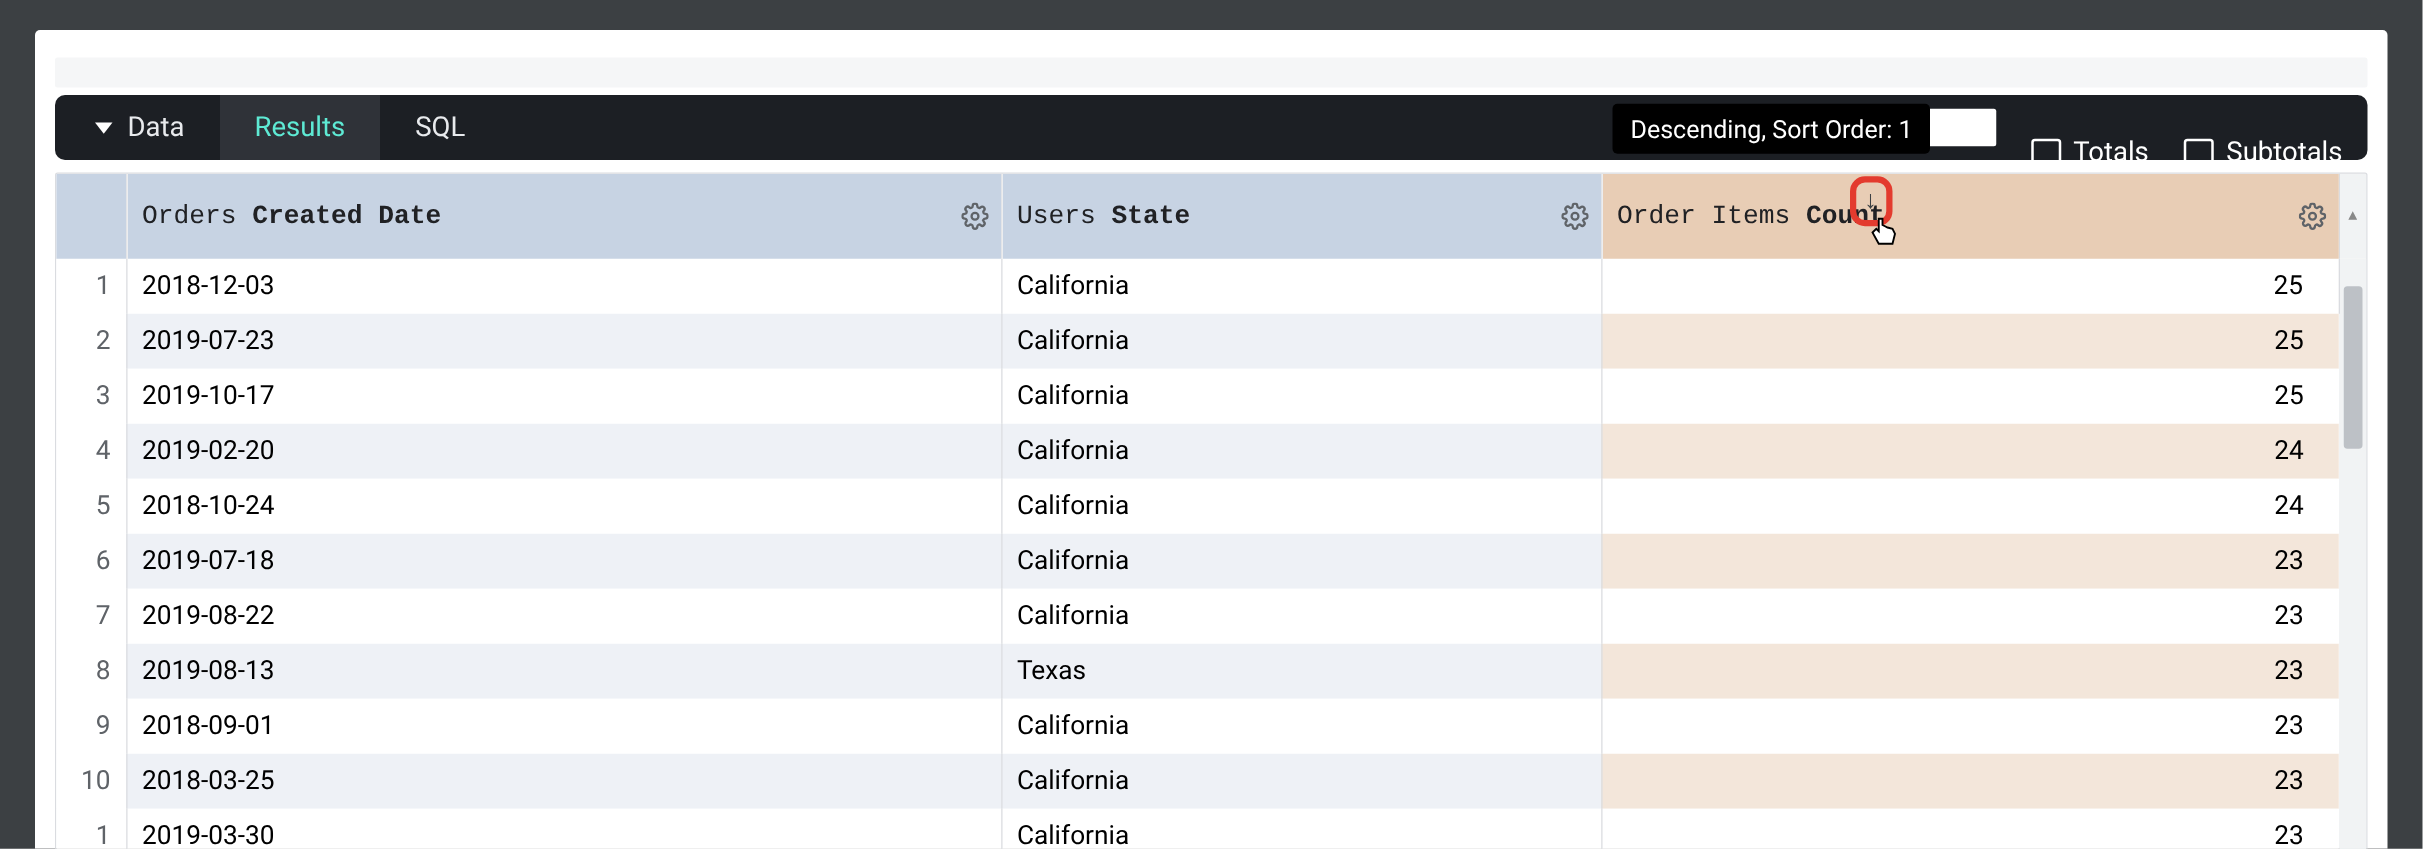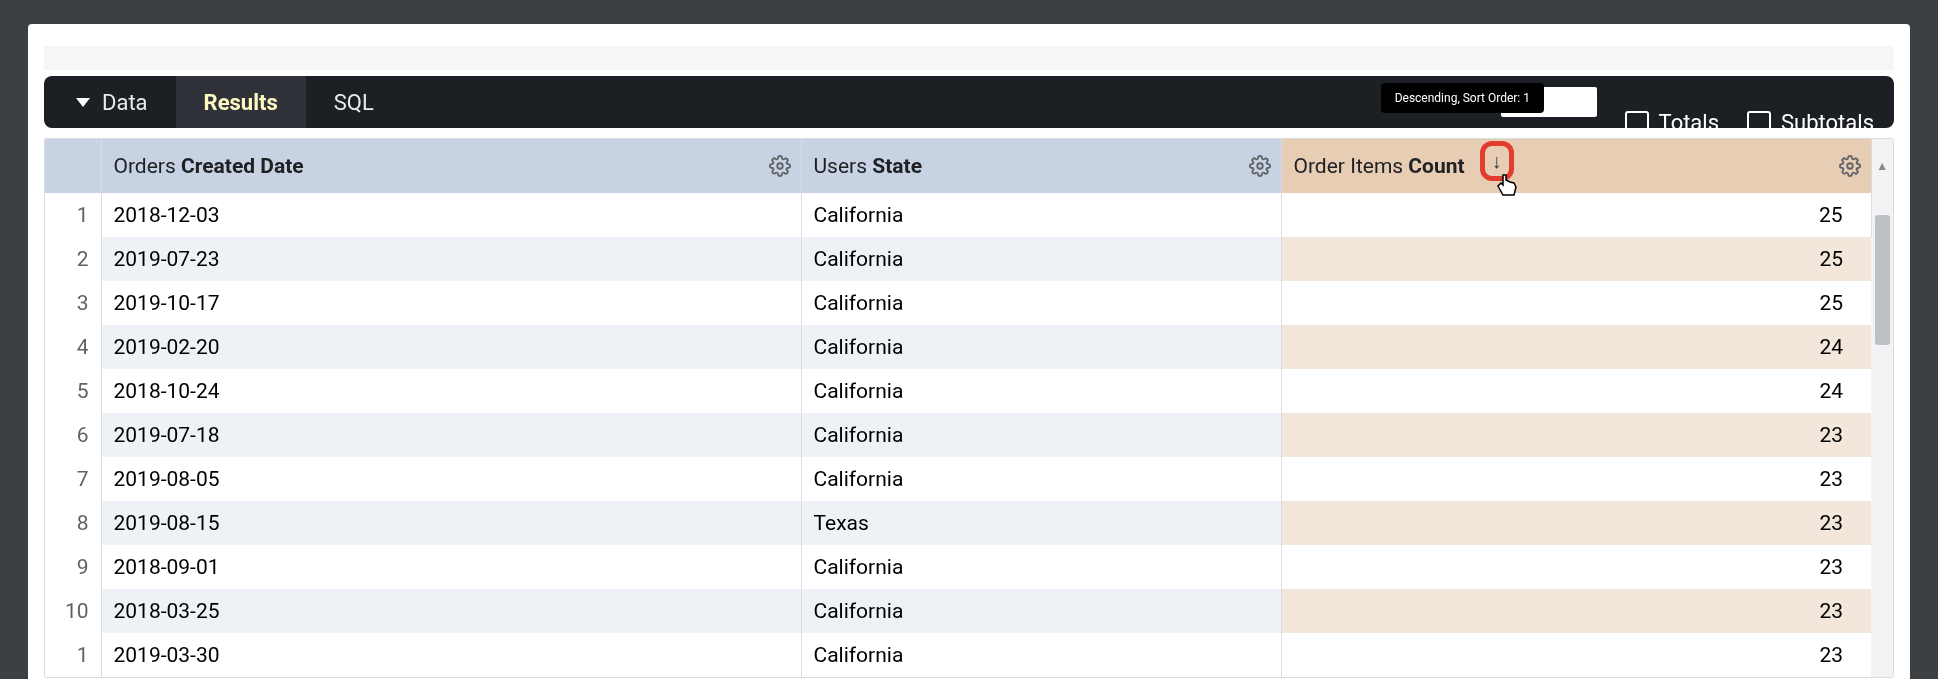--- a/index.html
+++ b/index.html
@@ -52,21 +52,21 @@
     font-size:22px;
     padding:0 20px;
     gap:0;
   }
   .tb-group-left{display:flex;align-items:stretch;height:100%;}
   .tb-btn{
     display:flex;align-items:center;padding:0 28px;height:100%;
     color:#e8eaed;cursor:pointer;user-select:none;gap:12px;
   }
   .tb-btn.data{padding-left:12px;padding-right:28px;}
-  .tb-btn.active{background:var(--toolbar-light);font-weight:700;color:#fef9c3;}
+  .tb-btn.active{background:var(--toolbar-light);font-weight:400;color:#5eead4;}
   .tb-pill{
     background:var(--btn-grey);
     border-radius:6px;
     padding:8px 20px;
     margin-left:24px;
     display:flex;align-items:center;
     cursor:pointer;
   }
   .tri-down{
     width:0;height:0;border-left:7px solid transparent;border-right:7px solid transparent;
@@ -78,21 +78,21 @@
   .row-limit input{
     width:84px;height:30px;border:none;border-radius:2px;font-size:20px;padding:0 6px;
     color:#202124;background:#fff;
   }
   .chk{display:flex;align-items:center;gap:10px;cursor:pointer;margin-top:41px;}
   .chk-box{
     width:20px;height:20px;border:2px solid #fff;border-radius:3px;background:transparent;
   }
   .tooltip{
     position:absolute;top:7px;right:330px;
-    background:#000;color:#fff;padding:8px 14px;border-radius:4px;font-size:12px;
+    background:#000;color:#fff;padding:8px 14px;border-radius:4px;font-size:20px;
     white-space:nowrap;z-index:20;
   }
   
   .table-wrap{
     margin-top:10px;
     border:1px solid var(--border);
     border-radius:2px;
     overflow:hidden;
     position:relative;
   }
@@ -106,24 +106,25 @@
     box-sizing:border-box;
     white-space:nowrap;
   }
   th:last-child,td:last-child{border-right:none;}
   col.rownum{width:56px;}
   col.dim1{width:700px;}
   col.dim2{width:480px;}
   col.meas{width:auto;}
   col.scroll{width:22px;}
   thead th{
-    height:54px;
+    height:68px;
     font-weight:400;
     position:relative;
     color:var(--text);
+    font-family:Liberation Mono, monospace;
   }
   th.rownum-h{background:var(--dim-blue);}
   th.dim-h{background:var(--dim-blue);}
   th.meas-h{background:var(--measure-bg);}
   th.scroll-h{background:#f1f3f4;padding:0;}
   th .strong{font-weight:700;}
   .gear{
     position:absolute;right:10px;top:50%;transform:translateY(-50%);
     color:#5f6368;cursor:pointer;
   }
@@ -292,27 +293,27 @@
             <td class="meas-c">24</td>
           </tr>
           <tr>
             <td class="rownum">6</td>
             <td class="dim-c">2019-07-18</td>
             <td class="dim-c">California</td>
             <td class="meas-c">23</td>
           </tr>
           <tr>
             <td class="rownum">7</td>
-            <td class="dim-c">2019-08-05</td>
+            <td class="dim-c">2019-08-22</td>
             <td class="dim-c">California</td>
             <td class="meas-c">23</td>
           </tr>
           <tr>
             <td class="rownum">8</td>
-            <td class="dim-c">2019-08-15</td>
+            <td class="dim-c">2019-08-13</td>
             <td class="dim-c">Texas</td>
             <td class="meas-c">23</td>
           </tr>
           <tr>
             <td class="rownum">9</td>
             <td class="dim-c">2018-09-01</td>
             <td class="dim-c">California</td>
             <td class="meas-c">23</td>
           </tr>
           <tr>

